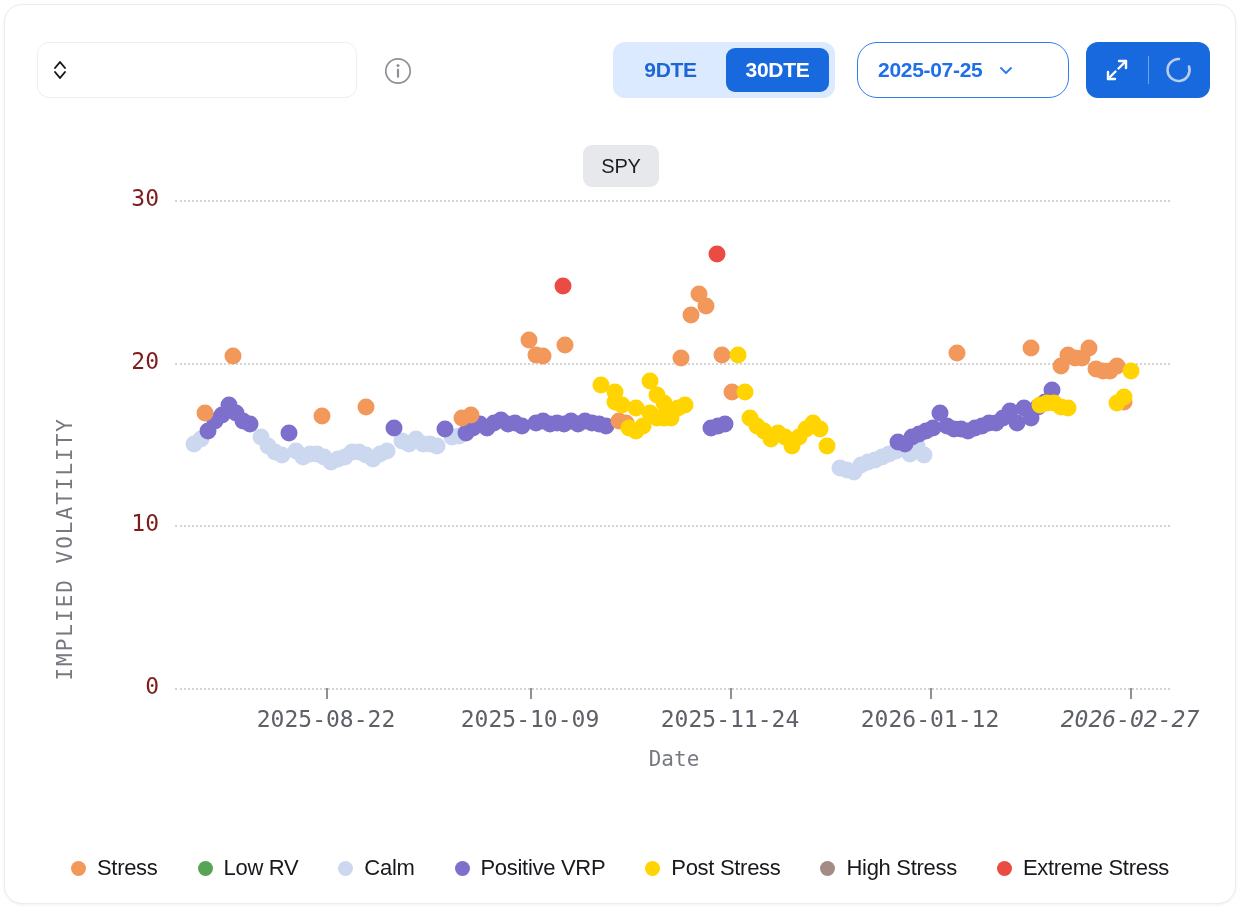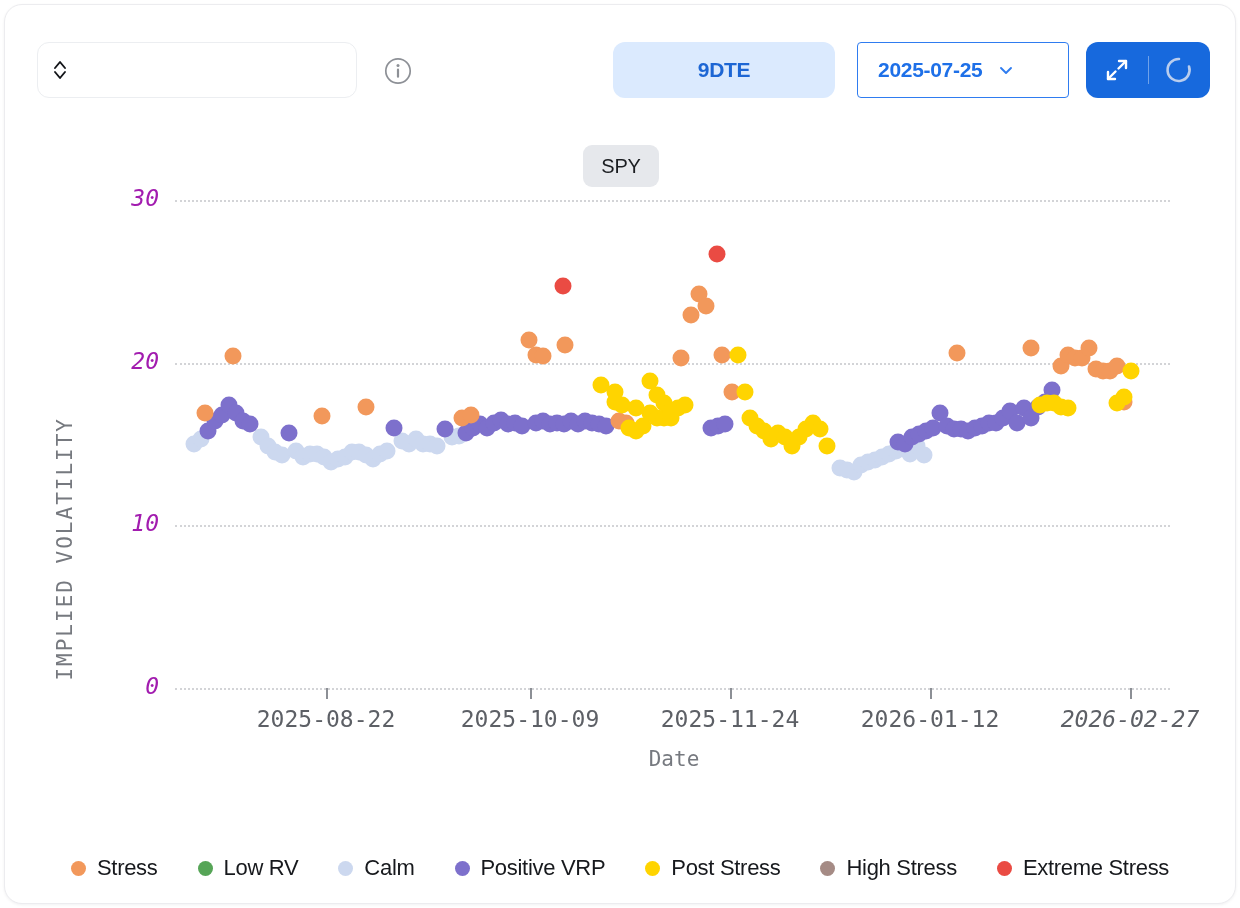--- a/index.html
+++ b/index.html
@@ -37,21 +37,21 @@
   }
   .seg-btn{
     height:44px; border-radius:9px; display:flex; align-items:center;
     justify-content:center; font-size:21px; font-weight:700; cursor:pointer;
     letter-spacing:-.3px; flex:1;
   }
   .seg-btn.off{color:#1d66d4;background:transparent;}
   .seg-btn.on{color:#fff;background:#1769dd;}
   .date-box{
     position:absolute; left:852px; top:37px; width:212px; height:56px;
-    border:1.6px solid #2f7cf0; border-radius:4px; background:#fff;
+    border:1.6px solid #2f7cf0; border-radius:20px; background:#fff;
     display:flex;align-items:center;box-sizing:border-box;cursor:pointer;
   }
   .date-text{font-size:21px;font-weight:700;color:#1e70e8;margin-left:20px;letter-spacing:-.3px;}
   .chev{margin-left:14px;}
   .actions{
     position:absolute; left:1081px; top:37px; width:124px; height:56px;
     background:#1769dd; border-radius:12px; display:flex; align-items:center;
   }
   .act{flex:1;display:flex;align-items:center;justify-content:center;cursor:pointer;}
   .act-div{width:1px;height:28px;background:rgba(255,255,255,.38);}
@@ -64,21 +64,21 @@
     font-size:20px; color:#1b1d21; letter-spacing:-.2px;
   }
   .plot{position:absolute;left:170px;top:83px;width:995px;height:488px;}
   .grid-line{
     position:absolute;left:0;width:100%;height:0;
     border-top:2px dotted #d3d4d7;
   }
   .ytick{
     position:absolute; right:1011px; width:60px; text-align:right;
     font-family:"DejaVu Sans Mono","Liberation Mono",monospace;
-    font-size:23px; color:#a21caf;font-style:italic;
+    font-size:23px; color:#7f1d1d;
   }
   .xtick-mark{position:absolute;top:488px;width:2px;height:11px;background:#8c8f95;}
   .xtick-label{
     position:absolute; top:506px; transform:translateX(-50%);
     font-family:"DejaVu Sans Mono","Liberation Mono",monospace;
     font-size:23px; color:#5d6066; white-space:nowrap;
   }
   .ylabel{
     position:absolute; left:48px; top:300px;
     transform-origin:0 0; transform:rotate(-90deg) translate(-100%,0);
@@ -119,20 +119,21 @@
     </div>
 
     <svg class="info-icon" viewBox="0 0 28 28">
       <circle cx="14" cy="14" r="12.2" fill="none" stroke="#8d9096" stroke-width="1.7"></circle>
       <circle cx="14" cy="8.4" r="1.5" fill="#8d9096"></circle>
       <rect x="12.9" y="11.6" width="2.2" height="9.2" rx="1.1" fill="#8d9096"></rect>
     </svg>
 
     <div class="seg">
       <div class="seg-btn off">9DTE</div>
+      <div class="seg-btn on">30DTE</div>
     </div>
 
     <div class="date-box">
       <span class="date-text">2025-07-25</span>
       <svg class="chev" width="20" height="20" viewBox="0 0 20 20">
         <path d="M5 8 L10 13 L15 8" fill="none" stroke="#2f7cf0" stroke-width="1.9" stroke-linecap="round" stroke-linejoin="round"></path>
       </svg>
     </div>
 
     <div class="actions">

